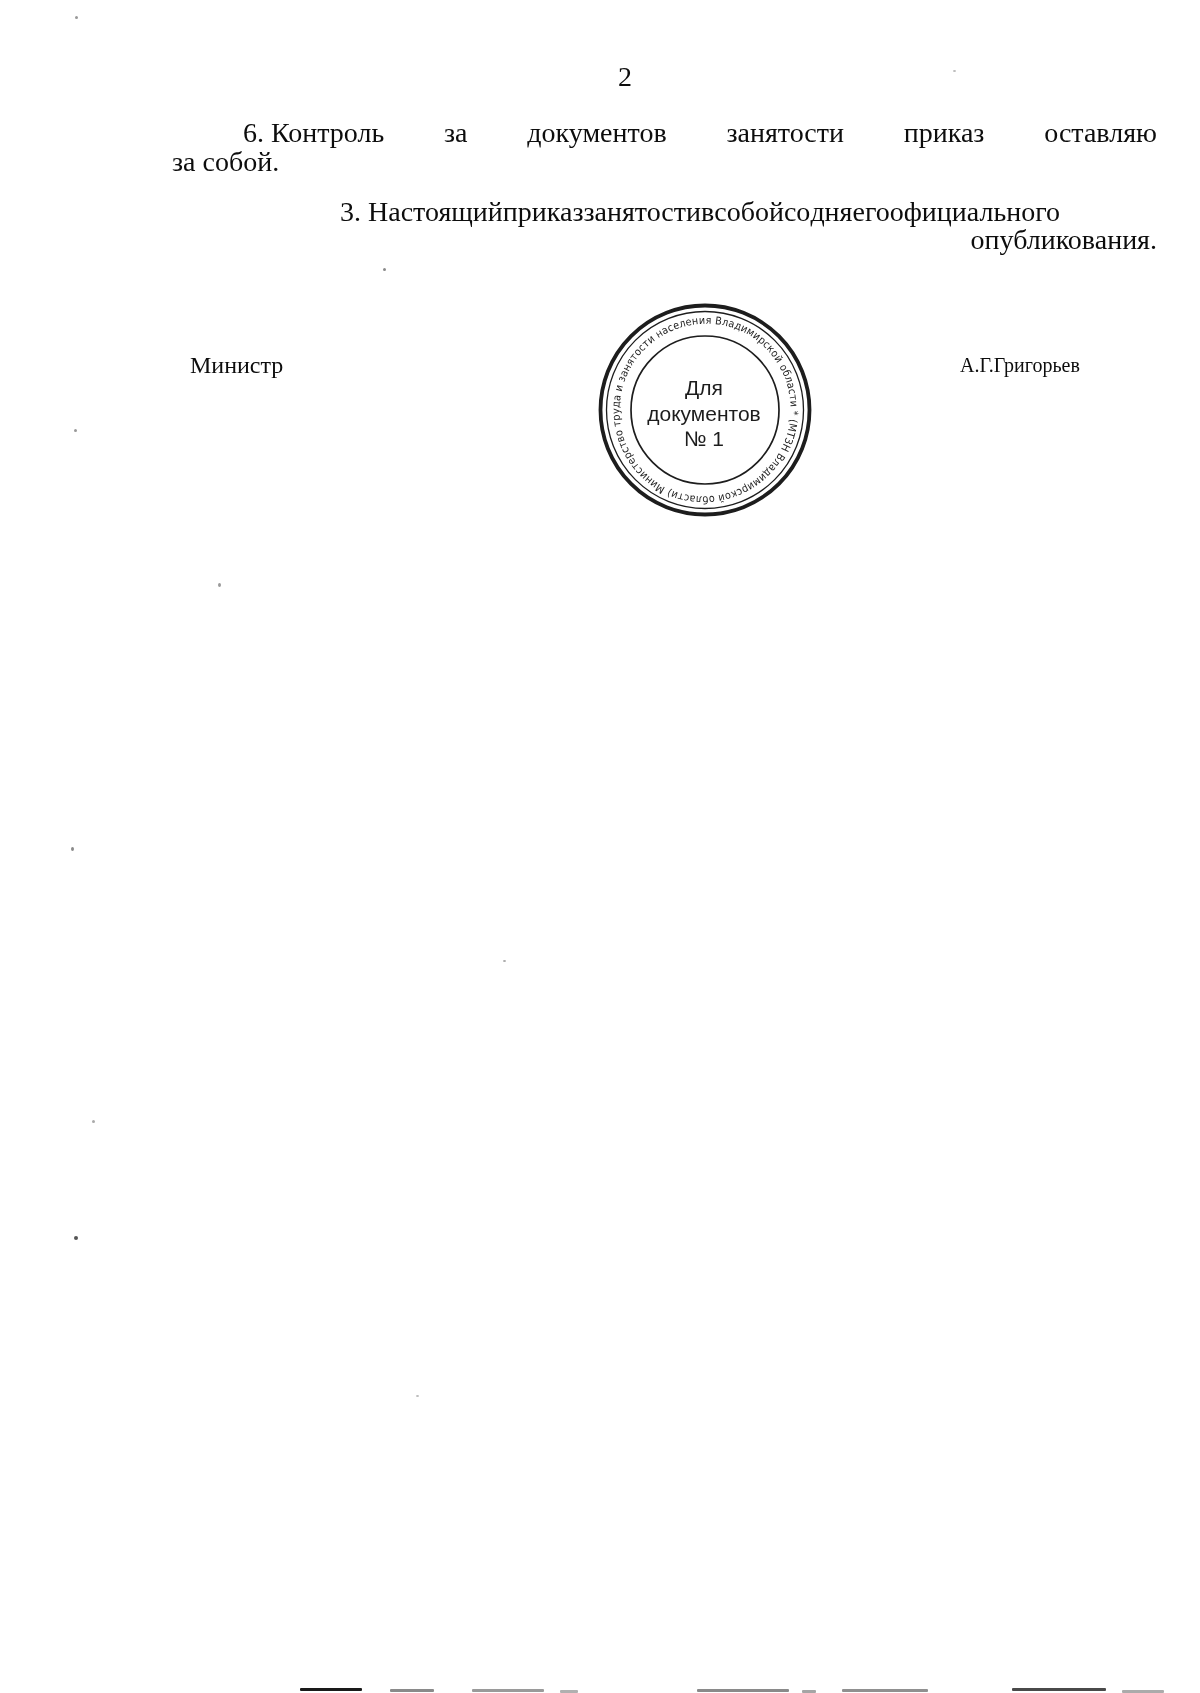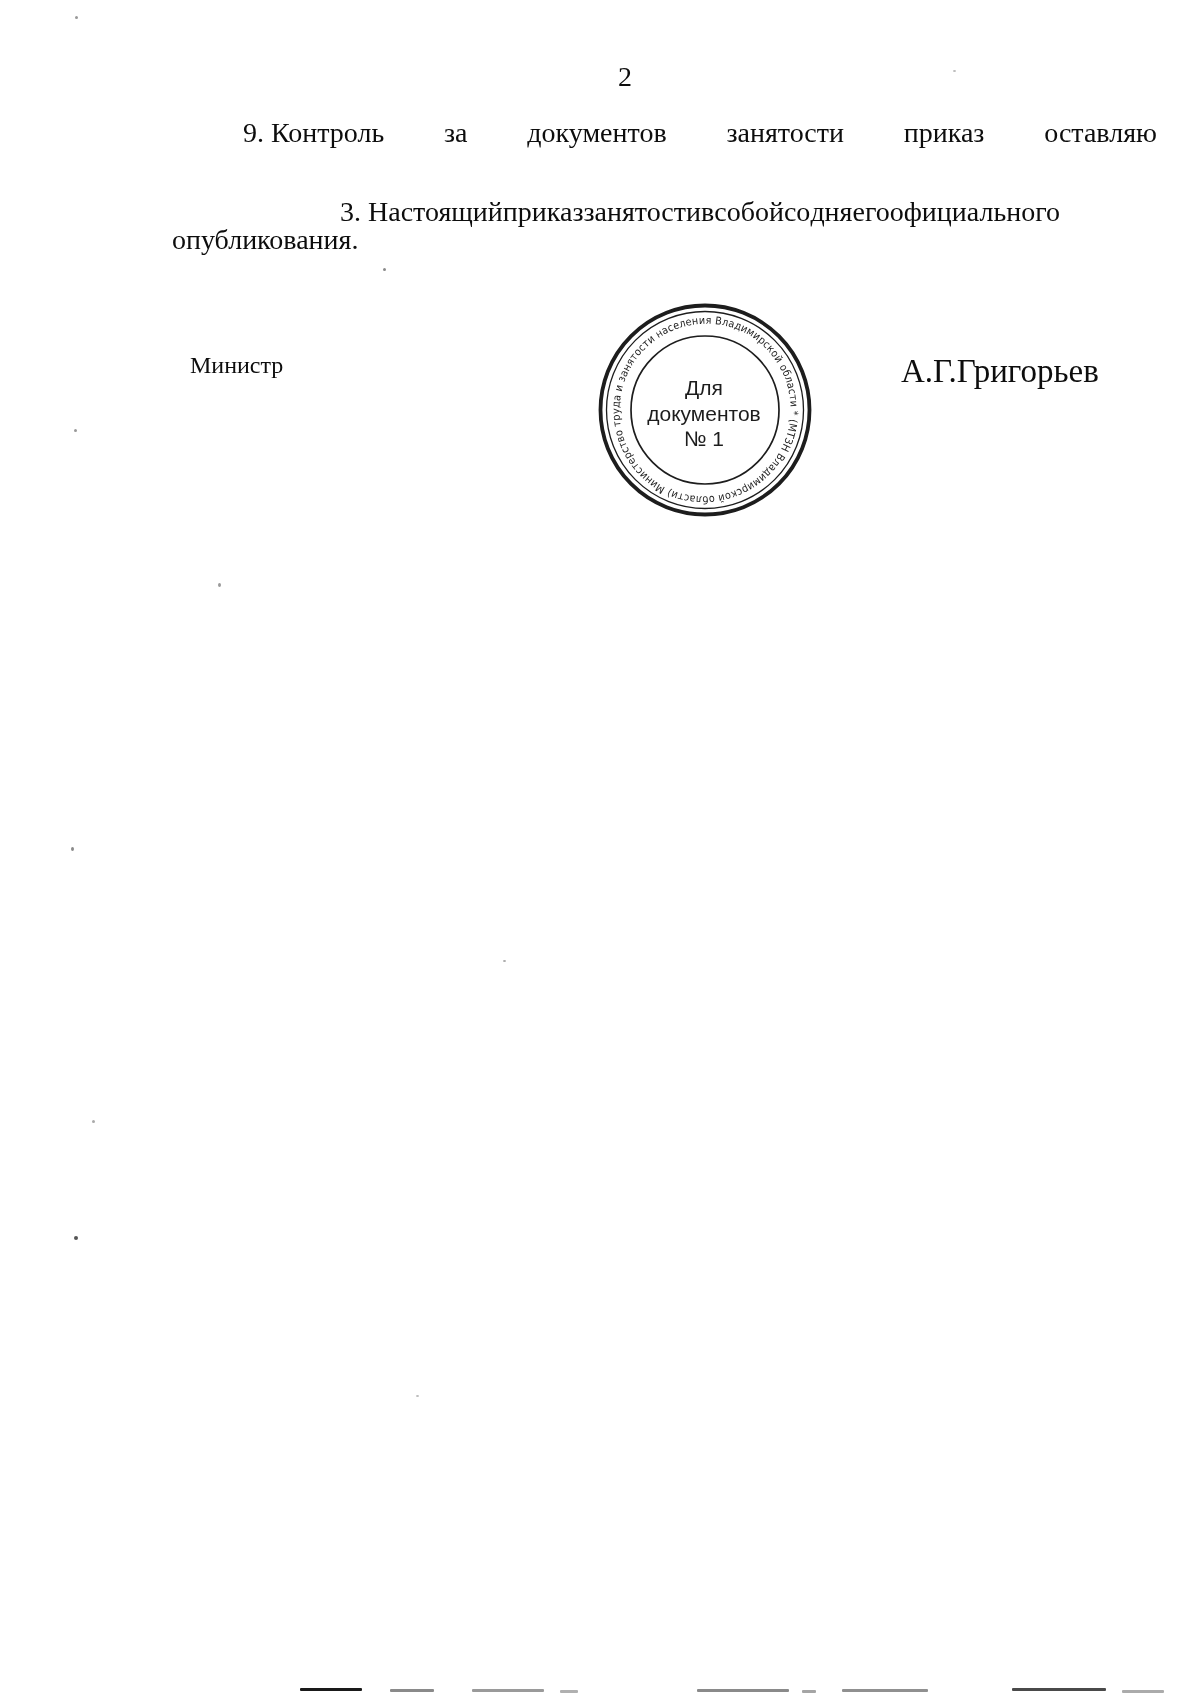--- a/index.html
+++ b/index.html
@@ -20,43 +20,44 @@
     position:absolute;left:172px;width:985px;
     font-size:28px;line-height:1;white-space:nowrap;
   }
   .jline{
     display:flex;justify-content:space-between;
     padding-left:71px;box-sizing:border-box;
   }
   .p2l1{top:119px;}
   .p2l2{top:148px;}
   .p3l1{top:198px;justify-content:center;}
-  .p3l2{top:226px;}
+  .p3l2{top:226px;text-align:right;}
   .sig-title{position:absolute;left:190px;top:353px;font-size:24px;line-height:1;}
-  .sig-name{position:absolute;left:901px;top:355px;font-size:33px;line-height:1;}
+  .sig-name{position:absolute;left:960px;top:355px;font-size:20px;line-height:1;}
   .stamp{position:absolute;left:597px;top:302px;width:216px;height:216px;}
   .stamp text{fill:#1d1d1d;}
   .artifact{position:absolute;height:3px;border-radius:1px;}
   .speck{position:absolute;border-radius:50%;}
 </style>
 </head>
 <body>
 
 <div class="page">
 
   <div class="pagenum">2</div>
 
   <div class="bodyline jline p2l1">
-    <span>9. Контроль</span>
+    <span>6. Контроль</span>
     <span>за</span>
     <span>документов</span>
     <span>занятости</span>
     <span>приказ</span>
     <span>оставляю</span>
   </div>
+  <div class="bodyline p2l2">за собой.</div>
 
   <div class="bodyline jline p3l1">
     <span>3. Настоящий</span>
     <span>приказ</span>
     <span>занятости</span>
     <span>в</span>
     <span>собой</span>
     <span>со</span>
     <span>дня</span>
     <span>его</span>

